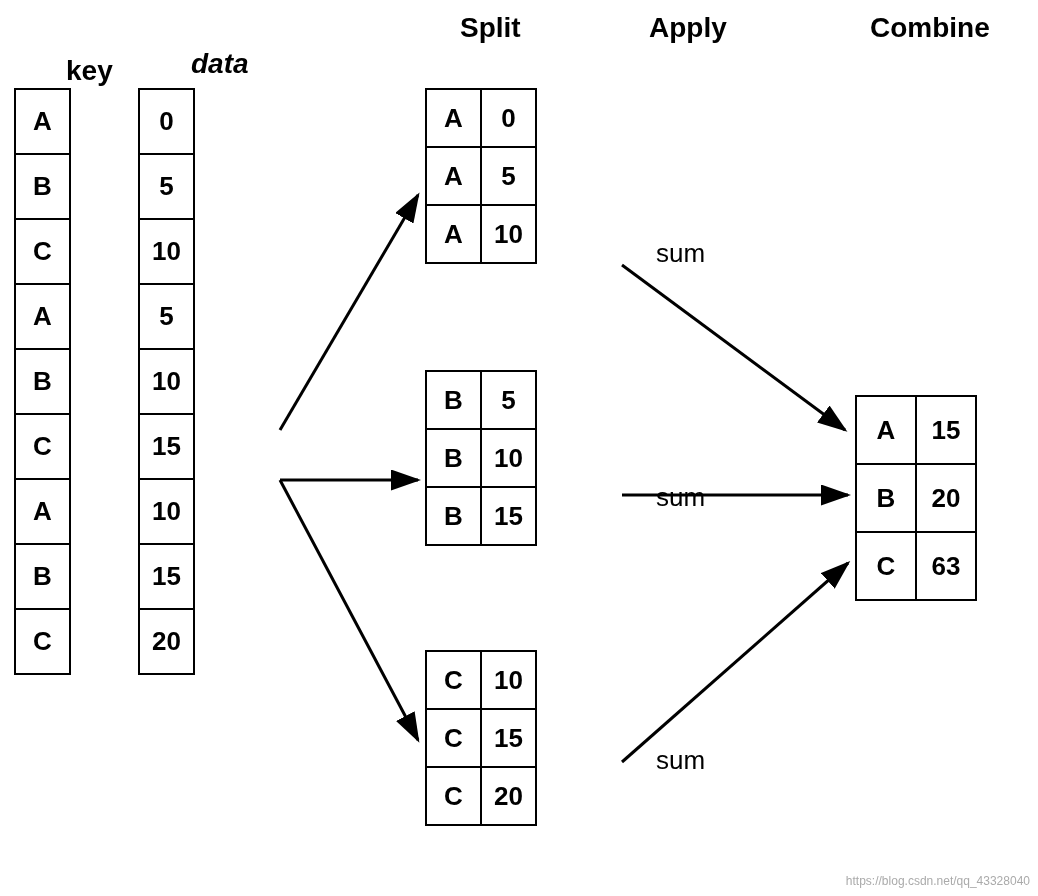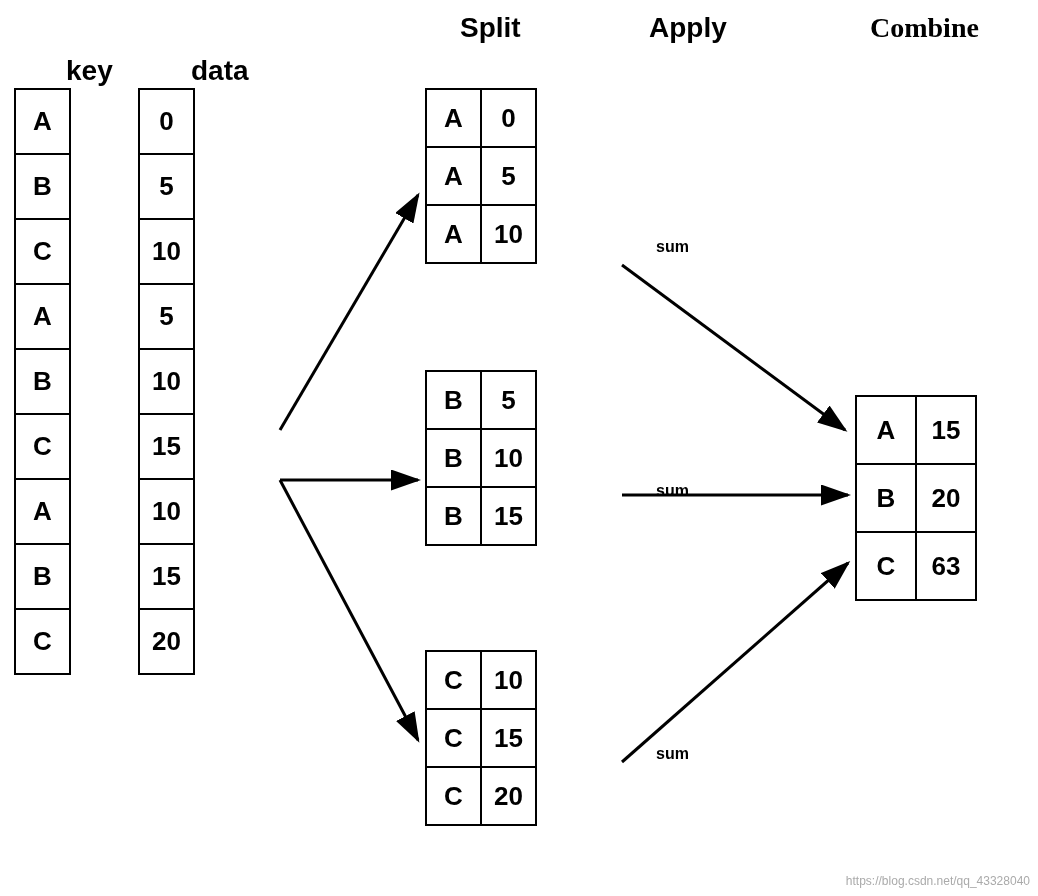--- a/index.html
+++ b/index.html
@@ -54,42 +54,42 @@
       position: absolute;
       top: 0;
       left: 0;
       width: 1038px;
       height: 896px;
       pointer-events: none;
     }
 
     .sum-label {
       position: absolute;
-      font-size: 16px;
-      font-weight: bold;
+      font-size: 26px;
+      font-weight: normal;
     }
 
     .watermark {
       position: absolute;
       bottom: 8px;
       right: 8px;
       font-size: 12px;
       color: #aaa;
     }
   </style>
 </head>
 <body>
 
 <div class="page-title" style="left: 460px; top: 12px;">Split</div>
 <div class="page-title" style="left: 649px; top: 12px;">Apply</div>
-<div class="page-title" style="left: 870px; top: 12px; font-family: Liberation Serif, serif;">Combine</div>
+<div class="page-title" style="left: 870px; top: 12px;">Combine</div>
 
 <div class="col-label" style="left: 30px; top: 55px;">key</div>
 
-<div class="col-label" style="left: 155px; top: 55px;">data</div>
+<div class="col-label" style="left: 155px; top: 48px; font-style: italic;">data</div>
 
 <table class="data-table" style="left: 14px; top: 88px;">
   <tbody id="key-tbody">
       <tr>
         <td>A</td>
       </tr>
       <tr>
         <td>B</td>
       </tr>
       <tr>

